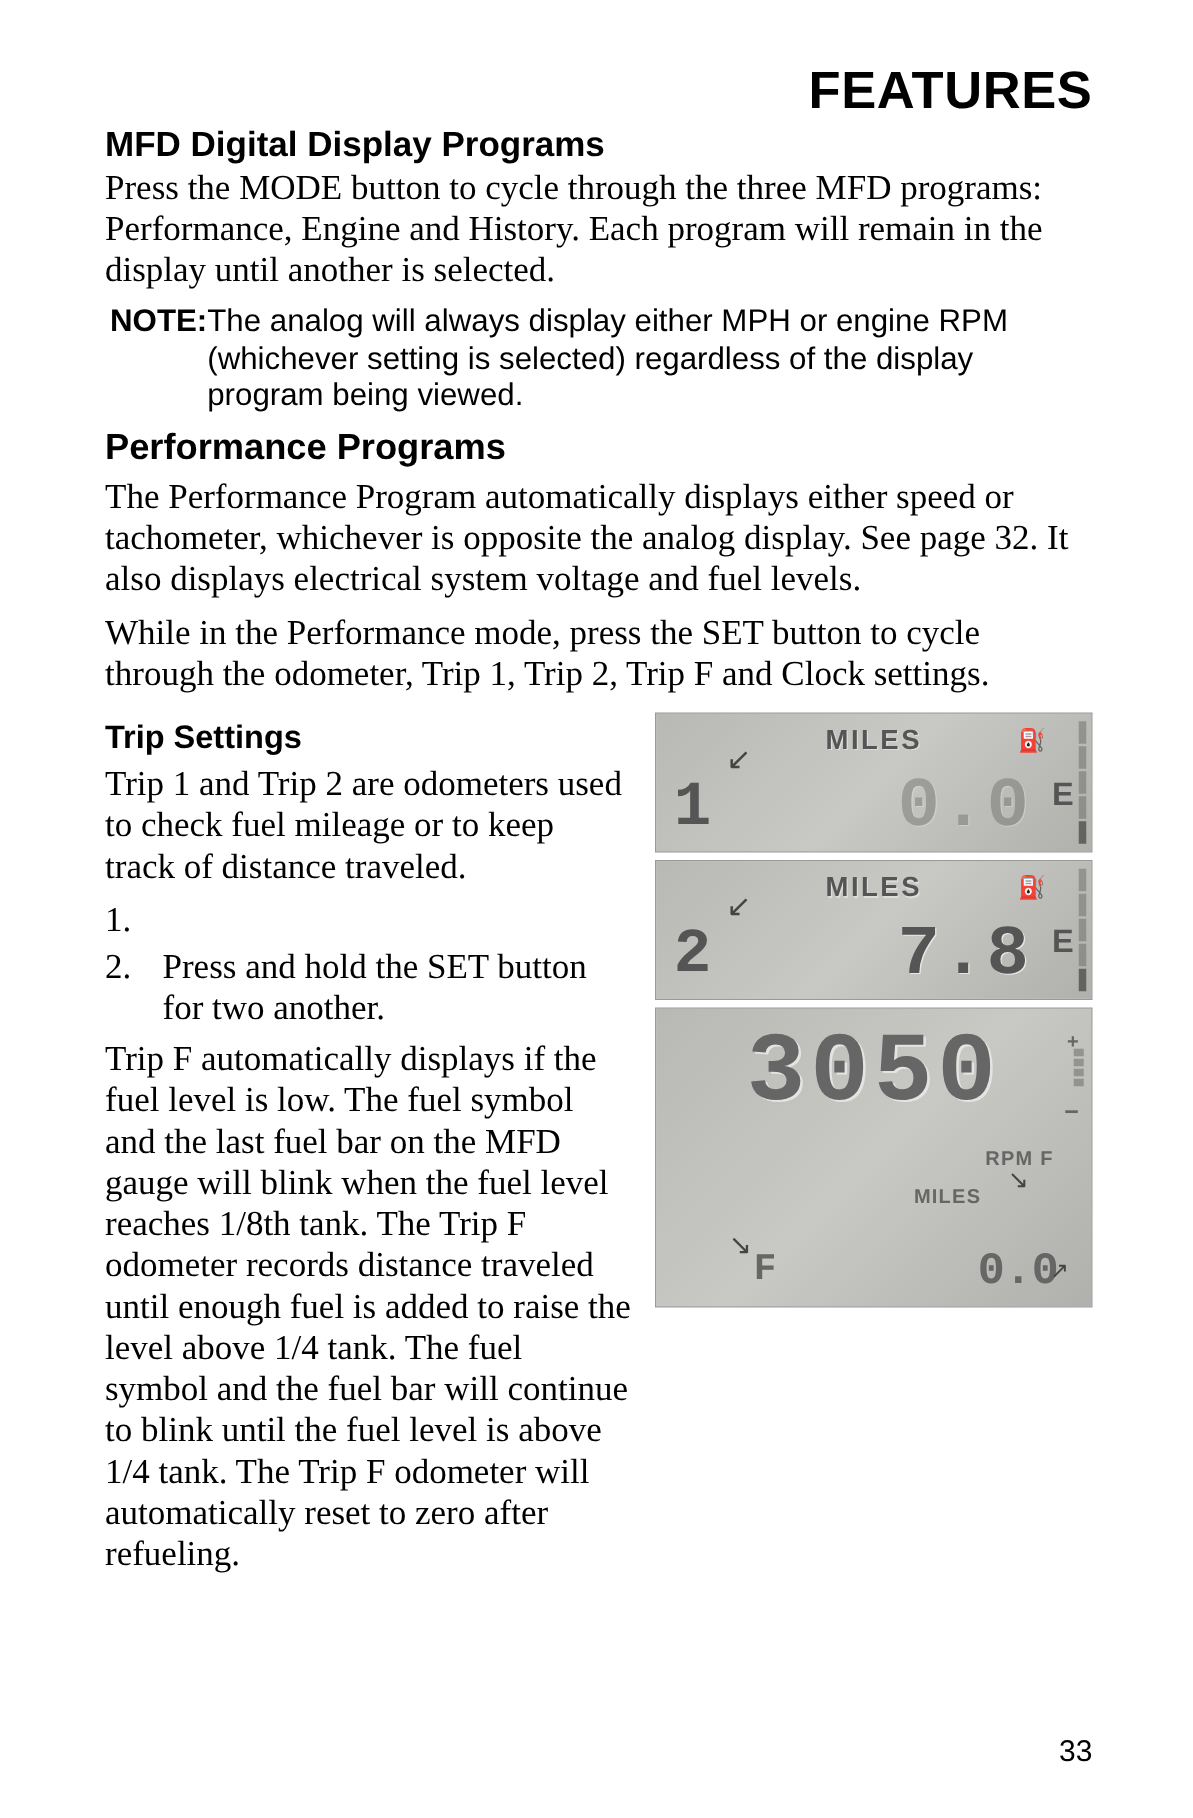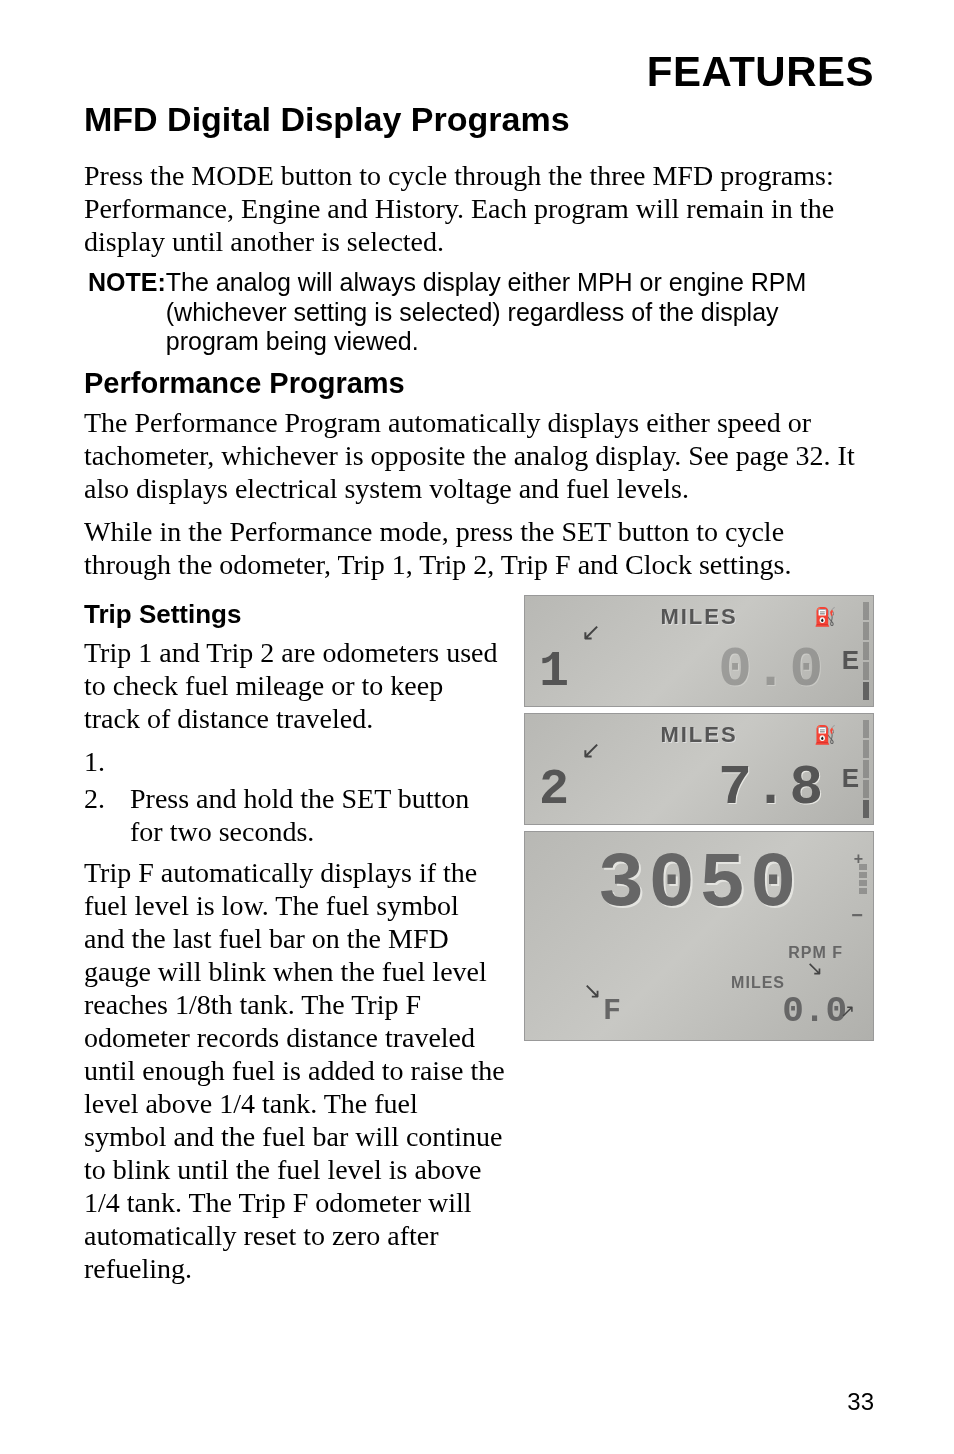--- a/index.html
+++ b/index.html
@@ -1,19 +1,19 @@
 <!DOCTYPE html>
 <html><head>
 <meta charset="utf-8">
 <style>
   * { margin: 0; padding: 0; box-sizing: border-box; }
   html, body { width: 954px; height: 1454px; background: #fff; font-family: "Times New Roman", Times, serif; color: #000; }
   .page { padding: 48px 80px 40px 84px; position: relative; height: 100%; border-radius: 31px; }
   .header-title { font-family: Arial, Helvetica, sans-serif; font-weight: 900; font-size: 42px; text-align: right; margin-bottom: 4px; letter-spacing: 0.5px; }
-  .h1 { font-family: Arial, Helvetica, sans-serif; font-weight: 900; font-size: 34px; margin-bottom: 20px; }
+  .h1 { font-family: Arial, Helvetica, sans-serif; font-weight: 900; font-size: 28px; margin-bottom: 2px; }
   .body-text { font-size: 28px; line-height: 1.18; margin-bottom: 10px; }
   .note-row { display: flex; margin: 6px 0 10px 0; }
   .note-label { font-family: Arial, Helvetica, sans-serif; font-weight: 700; font-size: 25px; flex: 0 0 auto; padding-left: 4px; }
   .note-text { font-family: Arial, Helvetica, sans-serif; font-size: 25px; line-height: 1.18; }
   .h2 { font-family: Arial, Helvetica, sans-serif; font-weight: 900; font-size: 29px; margin: 6px 0 6px 0; }
   .h3 { font-family: Arial, Helvetica, sans-serif; font-weight: 900; font-size: 26px; margin: 8px 0 6px 0; }
   .two-col { display: flex; gap: 18px; }
   .left-col { flex: 1 1 0; }
   .right-col { flex: 0 0 350px; display: flex; flex-direction: column; gap: 6px; padding-top: 4px; }
   ol.steps { list-style: none; padding-left: 0; margin: 4px 0 8px 0; }
@@ -23,21 +23,21 @@
 
   
   .lcd-panel {
     background: linear-gradient(135deg, #b8b8b4 0%, #c8c8c4 50%, #b0b0ac 100%);
     border: 1px solid #999;
     position: relative;
     overflow: hidden;
     font-family: Arial, Helvetica, sans-serif;
   }
   .lcd-panel.small { height: 112px; }
-  .lcd-panel.large { height: 210px; }
+  .lcd-panel.large { height: 240px; }
   .miles-label {
     position: absolute; top: 8px; left: 50%; transform: translateX(-50%);
     font-weight: 900; font-size: 22px; color: #555; letter-spacing: 2px;
     text-shadow: 1px 1px 0 #ddd;
   }
   .fuel-icon { position: absolute; top: 10px; right: 36px; font-size: 18px; color: #555; }
   .e-label { position: absolute; right: 14px; top: 50%; transform: translateY(-20%); font-weight: 900; font-size: 26px; color: #555; }
   .fuel-bars { position: absolute; right: 4px; top: 6px; bottom: 6px; width: 6px; display: flex; flex-direction: column; gap: 2px; }
   .fuel-bars div { flex: 1; background: #555; opacity: 0.4; }
   .fuel-bars div.filled { opacity: 0.85; }
@@ -89,21 +89,21 @@
   <div class="two-col">
     <div class="left-col">
       <div class="h3">Trip Settings</div>
       <p class="body-text">Trip 1 and Trip 2 are odometers used to check fuel mileage or to keep track of distance traveled.</p>
       <ol class="steps">
         <li>
           <span class="num">1.</span>
         </li>
         <li>
           <span class="num">2.</span>
-          <span>Press and hold the SET button for two seconds.</span>
+          <span>Press and hold the SET button for two another.</span>
         </li>
       </ol>
       <p class="body-text">Trip F automatically displays if the fuel level is low. The fuel symbol and the last fuel bar on the MFD gauge will blink when the fuel level reaches 1/8th tank.  The Trip F odometer records distance traveled until enough fuel is added to raise the level above 1/4 tank.  The fuel symbol and the fuel bar will continue to blink until the fuel level is above 1/4 tank.  The Trip F odometer will automatically reset to zero after refueling.</p>
     </div>
 
     <div class="right-col">
 
       <div class="lcd-panel small">
         <span class="miles-label">MILES</span>
         <span class="fuel-icon">⛽</span>

